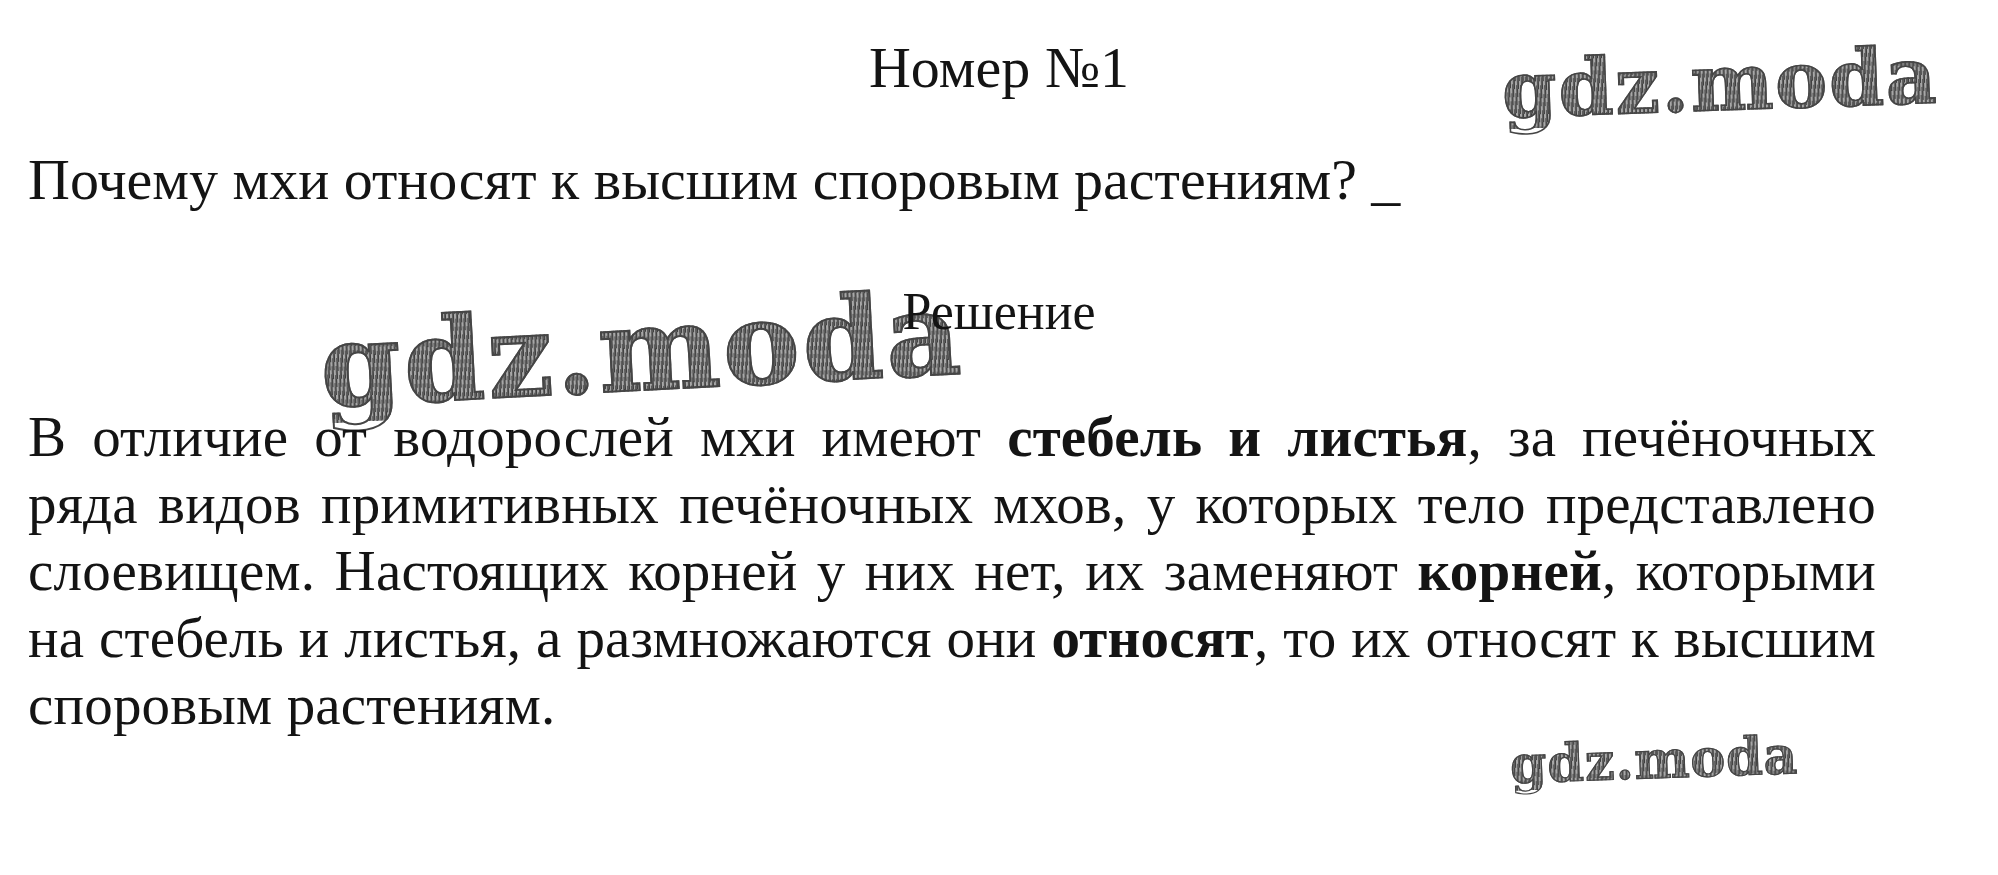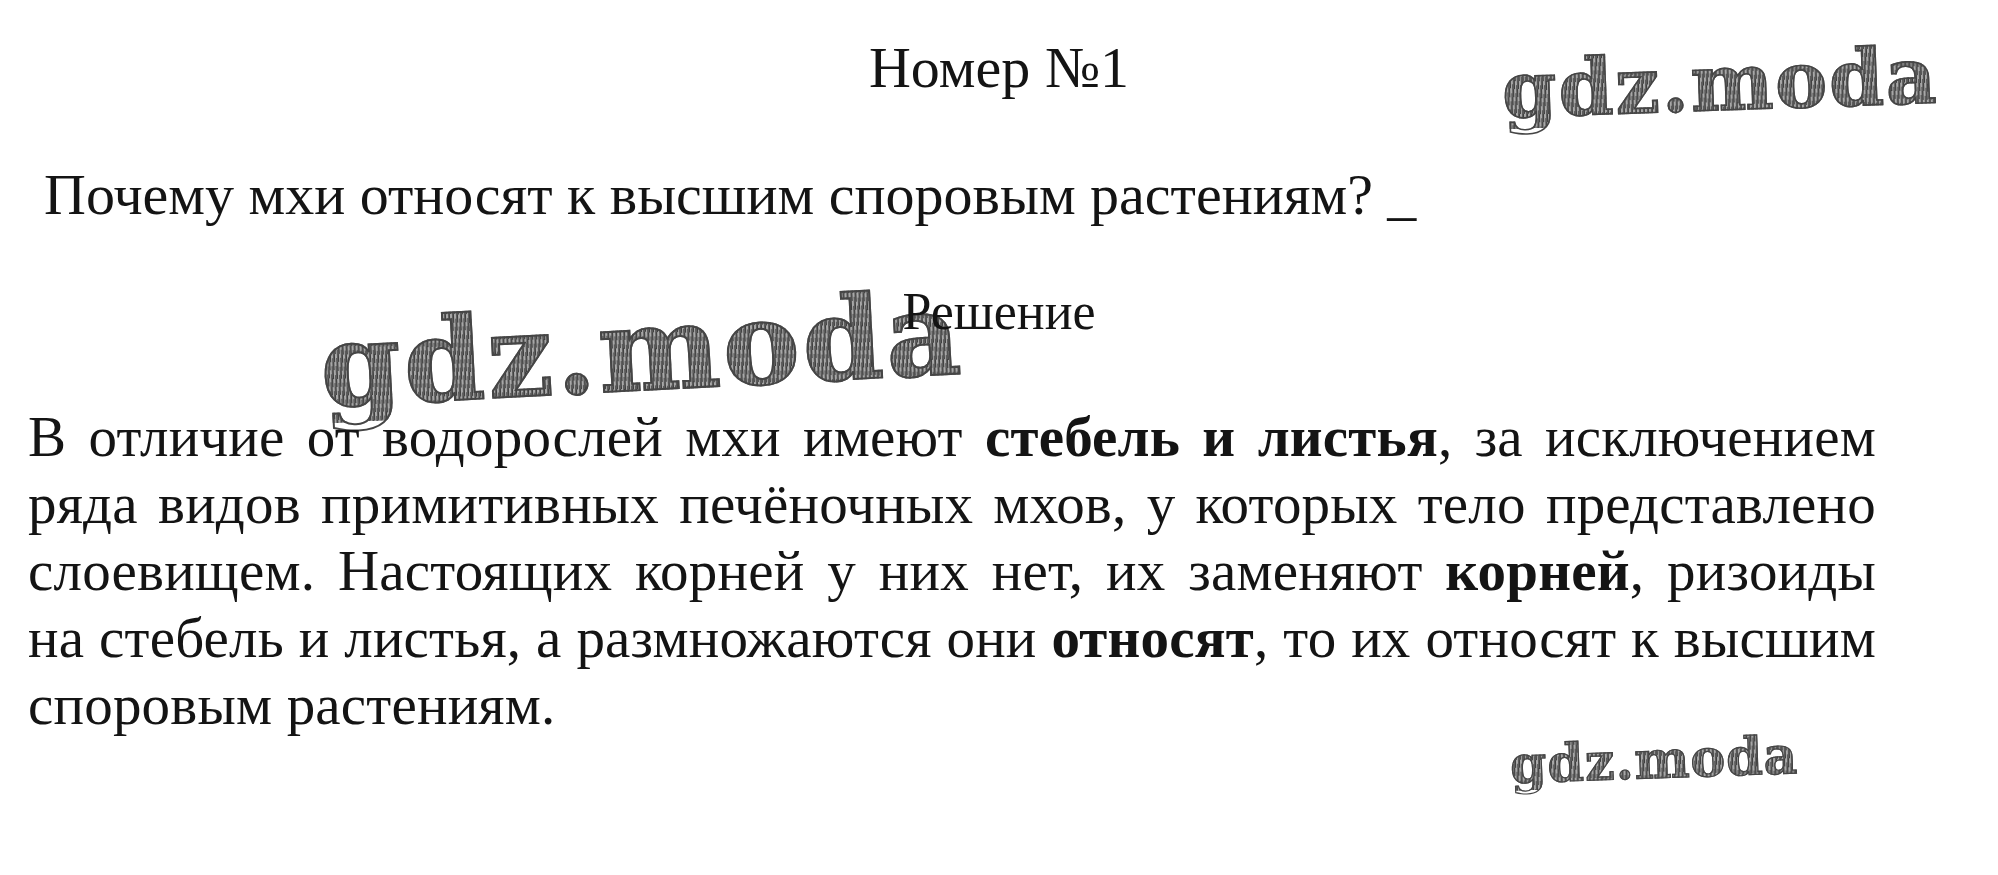--- a/index.html
+++ b/index.html
@@ -14,24 +14,23 @@
   }
   .doc-title{
     position:absolute;
     left:0; top:36px; width:1998px;
     text-align:center;
     font-size:58px; line-height:1.1;
     white-space:nowrap;
   }
   .question{
     position:absolute;
-    left:44px; top:148px; width:1940px;
+    left:28px; top:148px; width:1940px;
     font-size:58px; line-height:1.1;
     white-space:nowrap;
-    margin-top:15px;
   }
   .solution-heading{
     position:absolute;
     left:0; top:283px; width:1998px;
     text-align:center;
     font-size:52px; line-height:1.1;
   }
   .answer{
     position:absolute;
     left:28px; top:403px; width:1848px;
@@ -92,22 +91,22 @@
 
   <div class="wm wm-top-right">gdz.moda</div>
 
   <div class="question">Почему мхи относят к высшим споровым растениям? _</div>
 
   <div class="wm wm-big">gdz.moda</div>
 
   <div class="solution-heading">Решение</div>
 
   <div class="answer">
-    <div class="ans-line"><span>В отличие от водорослей мхи имеют </span><b>стебель и листья</b><span>, за исключением</span></div>
+    <div class="ans-line"><span>В отличие от водорослей мхи имеют </span><b>стебель и листья</b><span>, за печёночных</span></div>
     <div class="ans-line"><span>ряда видов примитивных печёночных мхов, у которых тело представлено</span></div>
-    <div class="ans-line"><span>слоевищем. Настоящих корней у них нет, их заменяют </span><b>корней</b><span>, ризоиды</span></div>
+    <div class="ans-line"><span>слоевищем. Настоящих корней у них нет, их заменяют </span><b>корней</b><span>, которыми</span></div>
     <div class="ans-line"><span>на стебель и листья, а размножаются они </span><b>относят</b><span>, то их относят к высшим</span></div>
     <div class="ans-line last"><span>споровым растениям.</span></div>
   </div>
 
   <div class="wm wm-bottom-right">gdz.moda</div>
 
 </div>
 
 </body></html>

